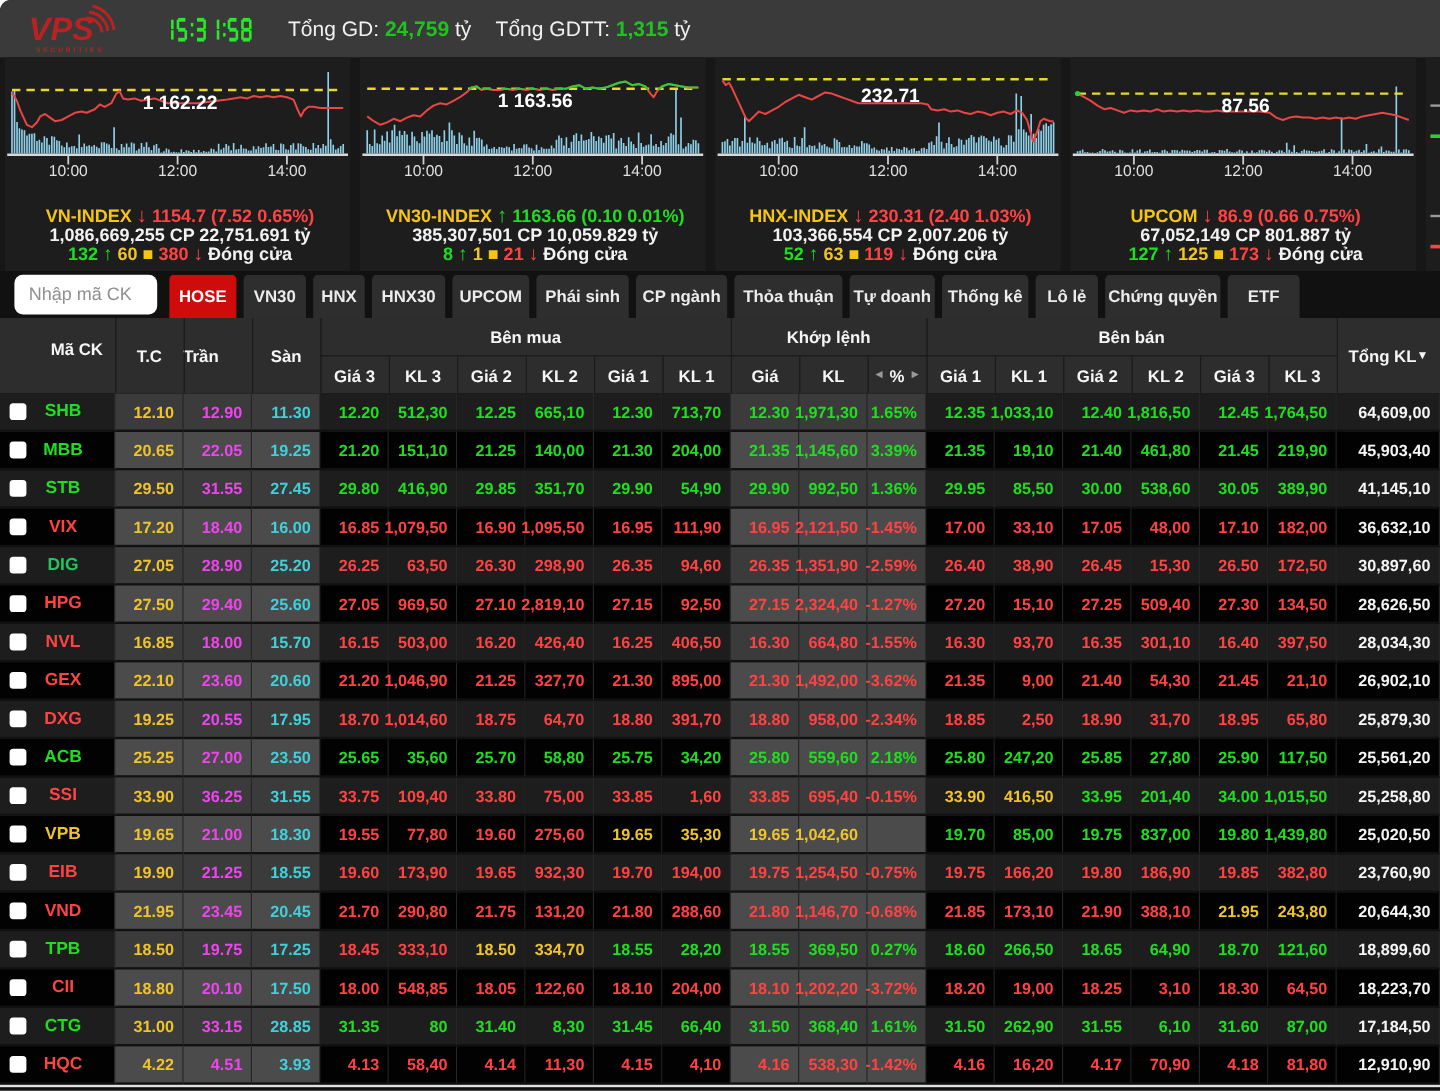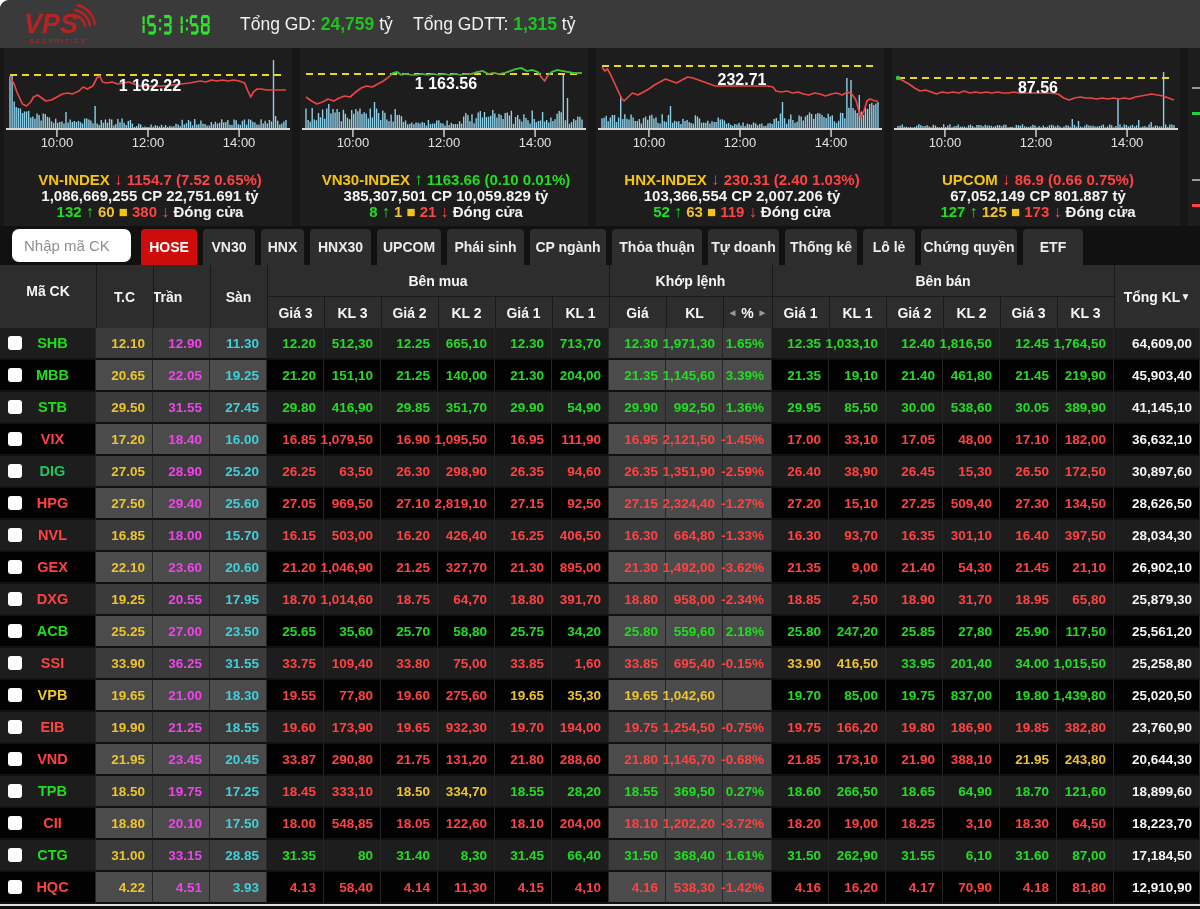--- a/index.html
+++ b/index.html
@@ -164,21 +164,21 @@
         <div class="tab" style="width:76px">CP ngành</div>
         <div class="tab" style="width:90px">Thỏa thuận</div>
         <div class="tab" style="width:71px">Tự doanh</div>
         <div class="tab" style="width:72px">Thống kê</div>
         <div class="tab" style="width:52px">Lô lẻ</div>
         <div class="tab" style="width:96px">Chứng quyền</div>
         <div class="tab" style="width:60px">ETF</div>
       </div>
 </div>
 <div id="thead">
-  <div class="hcell" style="left:0;top:0;width:96px;height:52px">Mã CK</div>
+  <div class="hcell" style="left:16px;top:0;width:96px;height:52px">Mã CK</div>
   <div class="hcell" style="left:96px;top:0;width:57px;height:63px">T.C</div>
   <div class="hcell" style="left:139px;top:0;width:57px;height:63px">Trần</div>
   <div class="hcell" style="left:210px;top:0;width:57px;height:63px">Sàn</div>
   <div class="hcell" style="left:267px;top:0;width:342px;height:31px">Bên mua</div>
   <div class="hcell" style="left:267px;top:32px;width:57px;height:31px">Giá 3</div>
   <div class="hcell" style="left:324px;top:32px;width:57px;height:31px">KL 3</div>
   <div class="hcell" style="left:381px;top:32px;width:57px;height:31px">Giá 2</div>
   <div class="hcell" style="left:438px;top:32px;width:57px;height:31px">KL 2</div>
   <div class="hcell" style="left:495px;top:32px;width:57px;height:31px">Giá 1</div>
   <div class="hcell" style="left:552px;top:32px;width:57px;height:31px">KL 1</div>
@@ -375,21 +375,21 @@
         <div class="c hi" style="color:#ee44ee">18.00</div>
         <div class="c hi" style="color:#3fd0da">15.70</div>
         <div class="c" style="color:#ff4242">16.15</div>
         <div class="c" style="color:#ff4242">503,00</div>
         <div class="c" style="color:#ff4242">16.20</div>
         <div class="c" style="color:#ff4242">426,40</div>
         <div class="c" style="color:#ff4242">16.25</div>
         <div class="c" style="color:#ff4242">406,50</div>
         <div class="c hi" style="color:#ff4242">16.30</div>
         <div class="c hi" style="color:#ff4242">664,80</div>
-        <div class="c hi pc" style="color:#ff4242">-1.33%</div>
+        <div class="c hi pc" style="color:#ff4242">-1.55%</div>
         <div class="c" style="color:#ff4242">16.30</div>
         <div class="c" style="color:#ff4242">93,70</div>
         <div class="c" style="color:#ff4242">16.35</div>
         <div class="c" style="color:#ff4242">301,10</div>
         <div class="c" style="color:#ff4242">16.40</div>
         <div class="c" style="color:#ff4242">397,50</div>
         <div class="c tot">28,034,30</div>
       </div>
       <div class="row re">
         <div class="c tkc">
@@ -542,21 +542,21 @@
         <div class="c tot">23,760,90</div>
       </div>
       <div class="row re">
         <div class="c tkc">
           <span class="cb"></span>
           <span class="tk" style="color:#ff4242">VND</span>
         </div>
         <div class="c hi" style="color:#efc32a">21.95</div>
         <div class="c hi" style="color:#ee44ee">23.45</div>
         <div class="c hi" style="color:#3fd0da">20.45</div>
-        <div class="c" style="color:#ff4242">33.87</div>
+        <div class="c" style="color:#ff4242">21.70</div>
         <div class="c" style="color:#ff4242">290,80</div>
         <div class="c" style="color:#ff4242">21.75</div>
         <div class="c" style="color:#ff4242">131,20</div>
         <div class="c" style="color:#ff4242">21.80</div>
         <div class="c" style="color:#ff4242">288,60</div>
         <div class="c hi" style="color:#ff4242">21.80</div>
         <div class="c hi" style="color:#ff4242">1,146,70</div>
         <div class="c hi pc" style="color:#ff4242">-0.68%</div>
         <div class="c" style="color:#ff4242">21.85</div>
         <div class="c" style="color:#ff4242">173,10</div>

